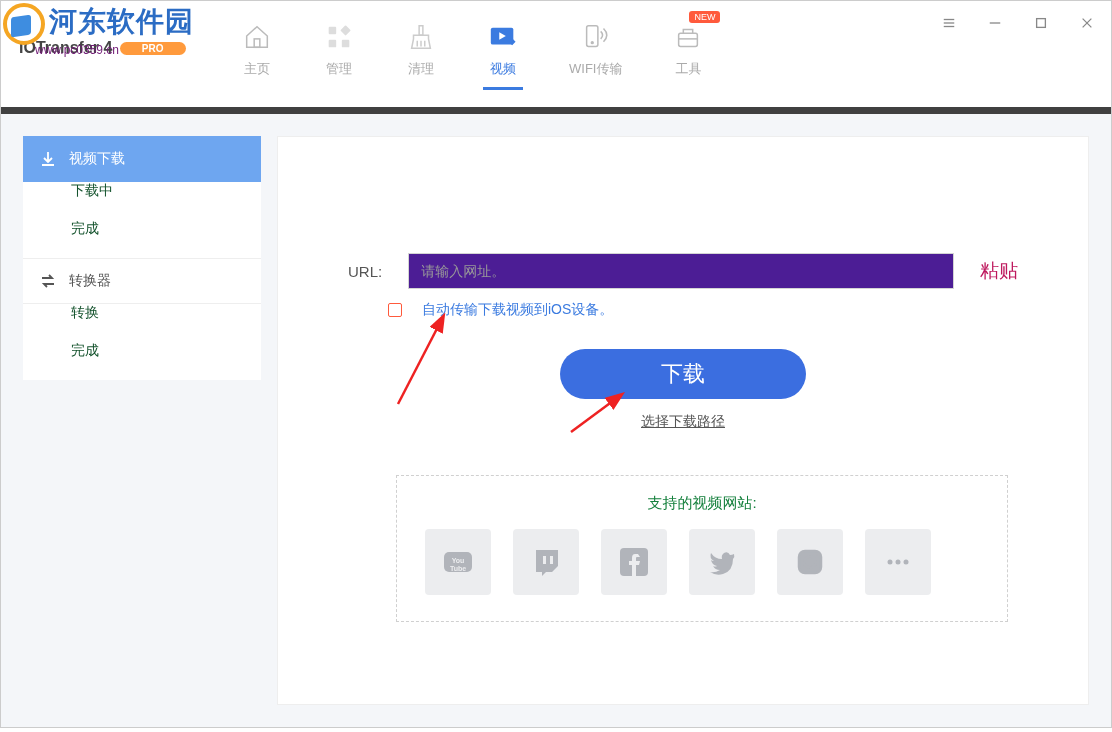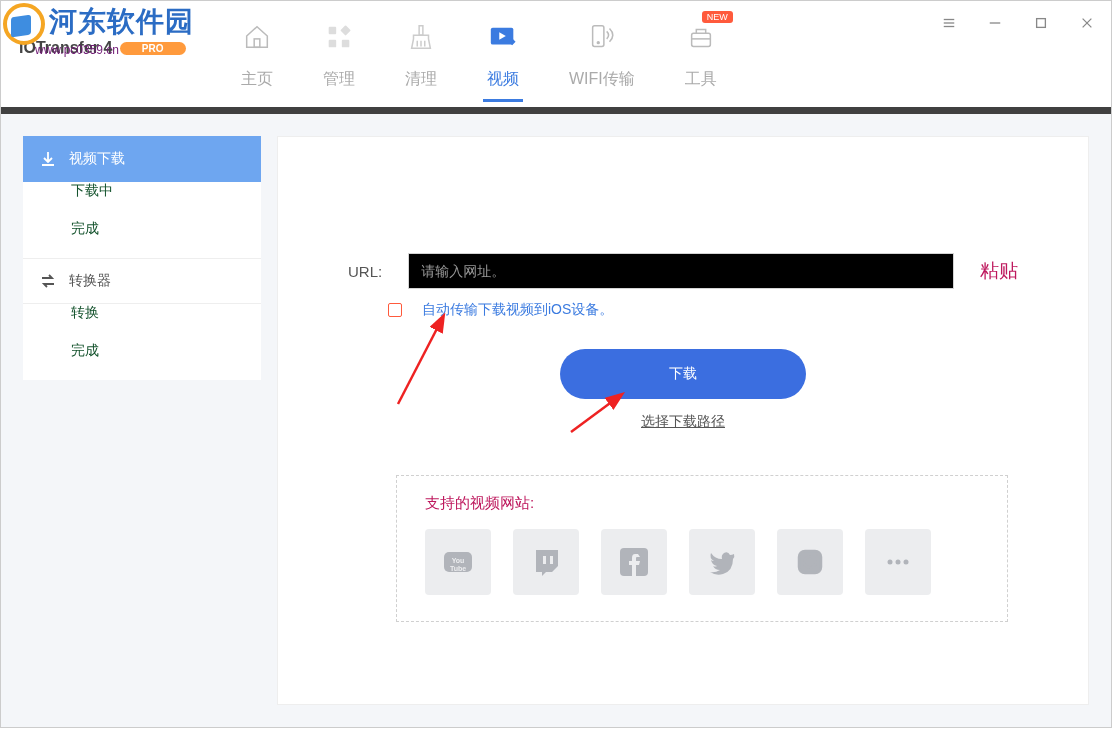--- a/index.html
+++ b/index.html
@@ -96,38 +96,38 @@
       position: absolute;
       top: 20px;
       left: 240px;
       display: flex;
       gap: 50px;
     }
     .nav-item {
       display: flex;
       flex-direction: column;
       align-items: center;
-      gap: 16px;
+      gap: 7px;
       cursor: pointer;
       color: #aaa;
       position: relative;
       padding-bottom: 10px;
     }
     .nav-item.active { color: #3b7be0; }
     .nav-item.active::after {
       content: "";
       position: absolute;
       bottom: -2px;
       left: -4px; right: -4px;
       height: 3px;
       background: #3b7be0;
     }
     .nav-icon { width: 32px; height: 32px; display: flex; align-items: center; justify-content: center; }
     .nav-icon svg { width: 30px; height: 30px; }
-    .nav-label { font-size: 16px; }
+    .nav-label { font-size: 13px; }
     .nav-badge {
       position: absolute;
       top: -10px; right: -16px;
       background: #ff5a3c;
       color: #fff;
       font-size: 9px;
       padding: 1px 5px;
       border-radius: 3px;
     }
     
@@ -189,21 +189,21 @@
       gap: 26px;
     }
     .url-label { color: #555; font-size: 15px; }
     .url-input {
       flex: 1;
       height: 36px;
       border: 1px solid #d4d4d4;
       padding: 0 12px;
       font-size: 14px;
       color: #888;
-      background: #000000;
+      background: #4c1d95;
     }
     .url-input::placeholder { color: #999; }
     .paste-btn { color: #be185d; font-size: 19px; cursor: pointer; }
     .check-row {
       position: absolute;
       top: 164px;
       left: 110px;
       display: flex;
       align-items: center;
       gap: 20px;
@@ -217,21 +217,21 @@
     }
     .dl-btn {
       position: absolute;
       top: 212px;
       left: 50%;
       transform: translateX(-50%);
       width: 246px;
       height: 50px;
       background: #3b6ee0;
       color: #fff;
-      font-size: 14px;
+      font-size: 22px;
       border: none;
       border-radius: 25px;
       cursor: pointer;
     }
     .path-link {
       position: absolute;
       top: 276px;
       left: 50%;
       transform: translateX(-50%);
       color: #555;
@@ -241,23 +241,24 @@
     }
     .sites-box {
       position: absolute;
       top: 338px;
       left: 118px;
       right: 80px;
       border: 1px dashed #d0d0d0;
       padding: 18px 28px 26px;
     }
     .sites-title {
-      color: #be185d;
+      color: #15803d;
       font-size: 15px;
       margin-bottom: 16px;
+      text-align: center;
     }
     .sites-icons {
       display: flex;
       gap: 22px;
     }
     .site-icon {
       width: 66px;
       height: 66px;
       background: #ecedef;
       border-radius: 4px;

